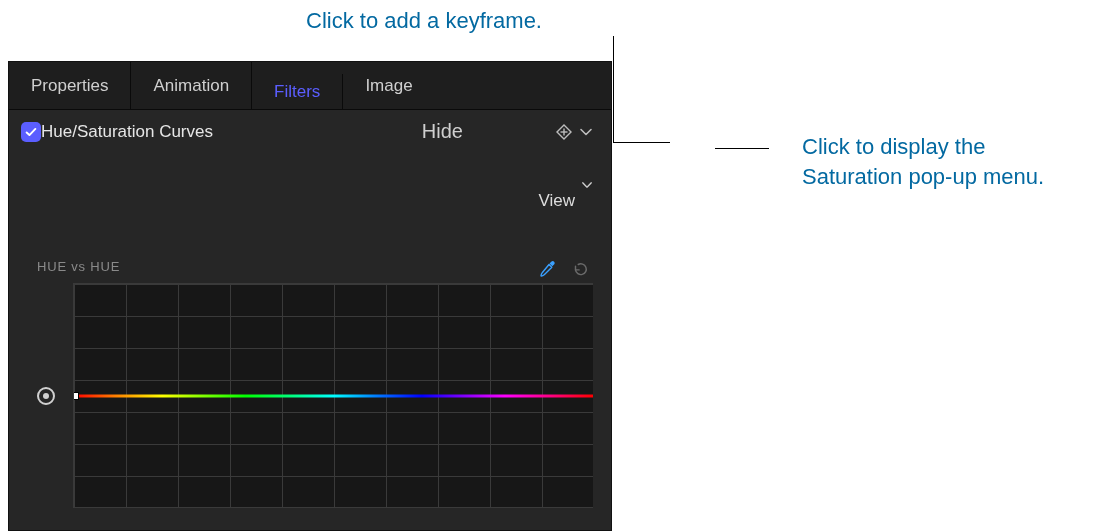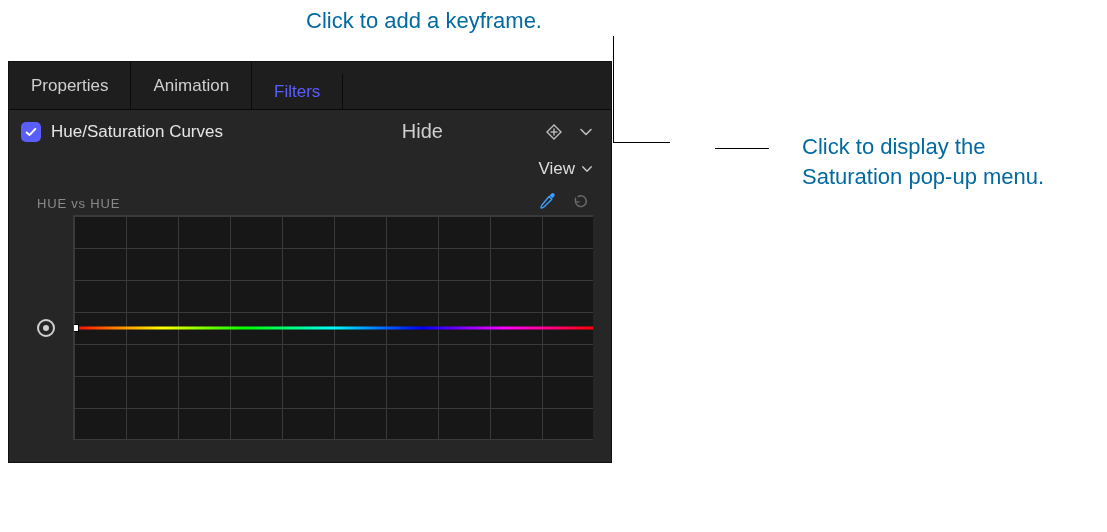--- a/index.html
+++ b/index.html
@@ -64,21 +64,20 @@
     .tab.active{ color:#5b5eff; }
 
     .inspector-body {
       background: #262626;
       padding: 0;
     }
     .filter-header {
       display: flex;
       align-items: center;
       padding: 10px 14px 10px 12px;
-      gap: 10px;
     }
     .checkbox {
       width: 20px;
       height: 20px;
       border-radius: 5px;
       background: #5b5eff;
       display: flex;
       align-items: center;
       justify-content: center;
       color: #fff;
@@ -107,28 +106,30 @@
     .view-row {
       display: flex;
       justify-content: flex-end;
       align-items: center;
       padding: 6px 18px 8px 12px;
       gap: 6px;
     }
     .view-label {
       color: #dcdcdc;
       font-size: 17px;
+      margin-top: 32px;
     }
     .curve-section {
       padding: 4px 18px 22px 28px;
     }
     .curve-header-row {
       display: flex;
-      align-items: flex-end;
+      align-items: flex-start;
       margin-bottom: 4px;
+      margin-top: 36px;
     }
     .curve-label {
       color: #8a8a8a;
       font-size: 13px;
       letter-spacing: 0.8px;
     }
     .curve-tools {
       margin-left: auto;
       display: flex;
       gap: 14px;
@@ -216,20 +217,23 @@
   <div class="tabbar">
     <div class="tab">
         <span>Properties</span>
       </div>
     <div class="tab">
         <span>Animation</span>
       </div>
     <div class="tab active">
         <span>Filters</span>
       </div>
+    <div class="tab" style="border-right:none;">
+        <span>Image</span>
+      </div>
   </div>
 
   <div class="inspector-body">
 
     <div class="filter-header">
       <div class="checkbox">
         <svg class="icon" viewBox="0 0 16 16">
             <path d="M3 8.5 L6.2 11.5 L13 4.5" stroke="#fff" stroke-width="2.2" fill="none" stroke-linecap="round" stroke-linejoin="round"></path>
           </svg>
       </div>

